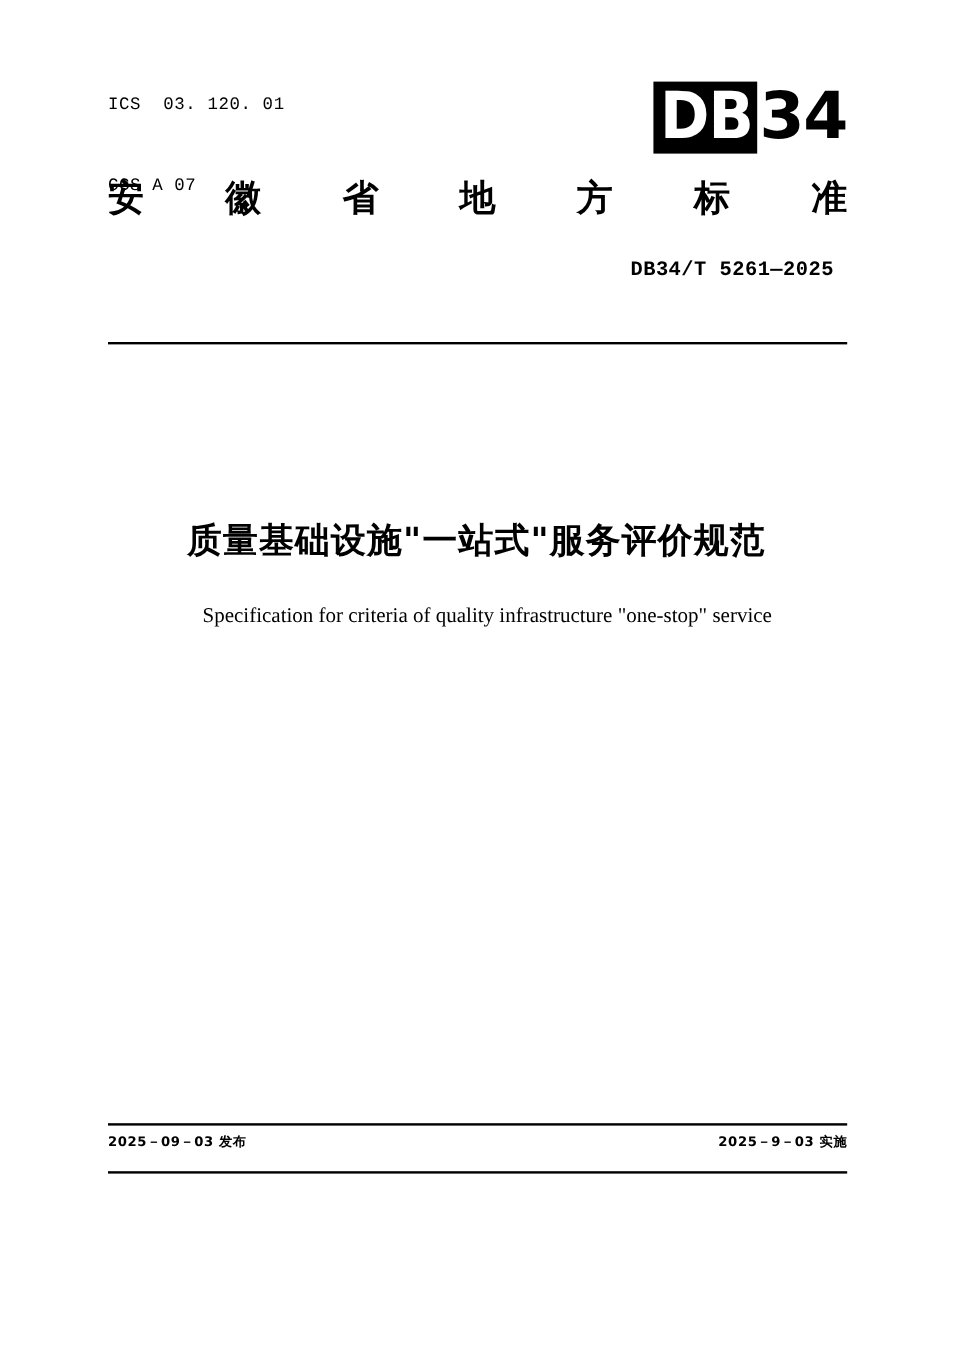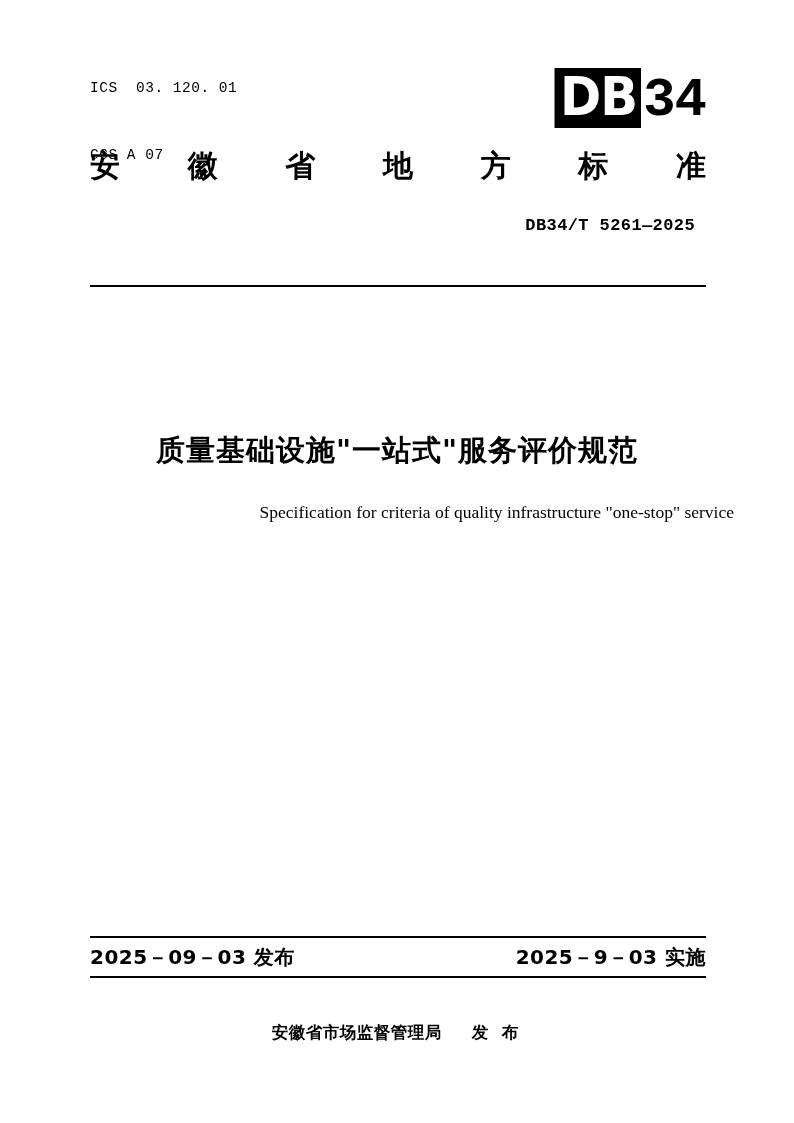--- a/index.html
+++ b/index.html
@@ -45,21 +45,20 @@
     background: #000000;
     color: #ffffff;
     padding: 2px 4px 4px 6px;
     transform: scaleX(0.92);
     transform-origin: right bottom;
   }
   .db-logo .num-part {
     display: inline-block;
     color: #000000;
     padding-left: 2px;
-    font-family: Liberation Mono, monospace;
   }
 
   .province-title {
     position: absolute;
     left: 90px;
     right: 88px;
     top: 148px;
     display: flex;
     justify-content: space-between;
     font-family: "DejaVu Sans", sans-serif;
@@ -100,21 +99,21 @@
     font-weight: 700;
     font-size: 29px;
     letter-spacing: 1px;
     line-height: 1.3;
   }
   .doc-title-en {
     position: absolute;
     left: 78px;
     right: 60px;
     top: 500px;
-    text-align: right;
+    text-align: center;
     font-family: "Liberation Serif", serif;
     font-size: 17.5px;
     line-height: 1.4;
   }
 
   
   .footer-rule-top {
     position: absolute;
     left: 90px;
     right: 88px;
@@ -125,21 +124,21 @@
   .footer-dates {
     position: absolute;
     left: 90px;
     right: 88px;
     top: 944px;
     display: flex;
     justify-content: space-between;
     align-items: baseline;
     font-family: "DejaVu Sans", sans-serif;
     font-weight: 700;
-    font-size: 20px;
+    font-size: 11px;
     letter-spacing: 0.5px;
   }
   .footer-rule-bottom {
     position: absolute;
     left: 90px;
     right: 88px;
     top: 976px;
     height: 2px;
     background: #000000;
   }
@@ -191,17 +190,14 @@
   <div class="doc-title-cn">质量基础设施"一站式"服务评价规范</div>
   <div class="doc-title-en">Specification for criteria of quality infrastructure "one-stop" service</div>
 
   <div class="footer-rule-top"></div>
   <div class="footer-dates">
     <span>2025－09－03 发布</span>
     <span>2025－9－03 实施</span>
   </div>
   <div class="footer-rule-bottom"></div>
 
-  <div class="publisher">
-    <span>安徽省市场监督管理局</span><span class="pub-word">发 布</span>
-  </div>
 
 </div>
 
 </body></html>

